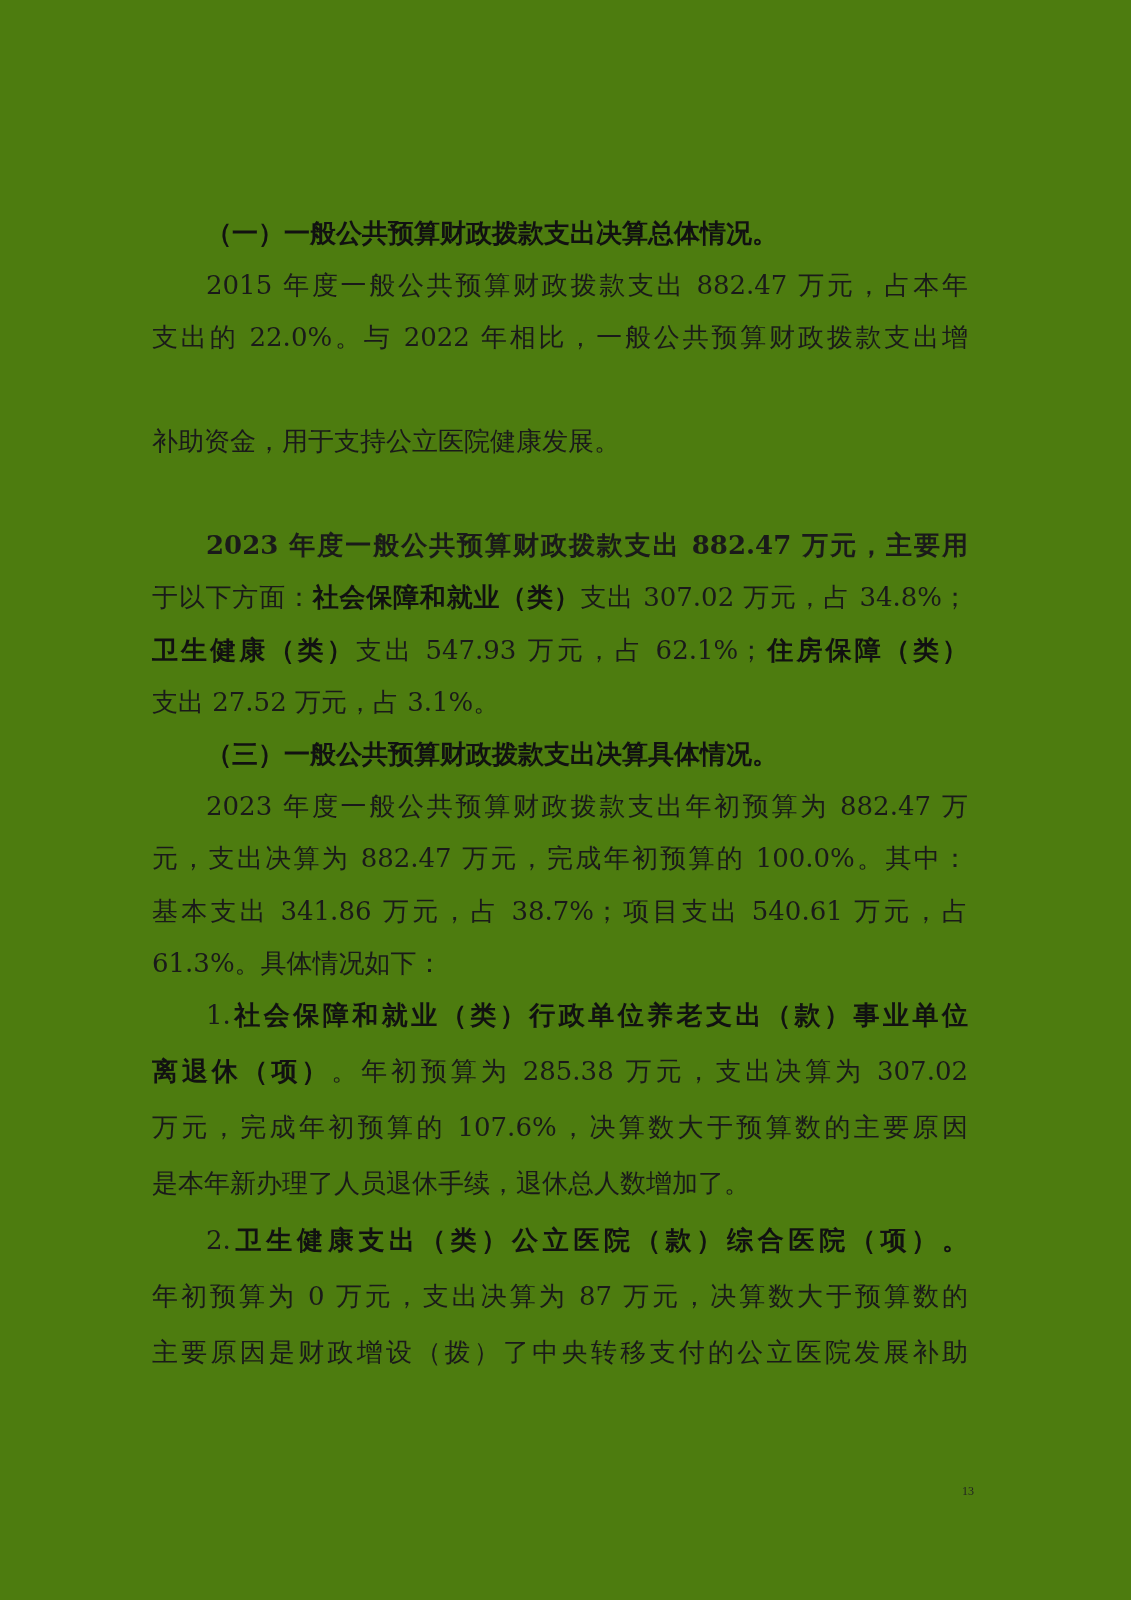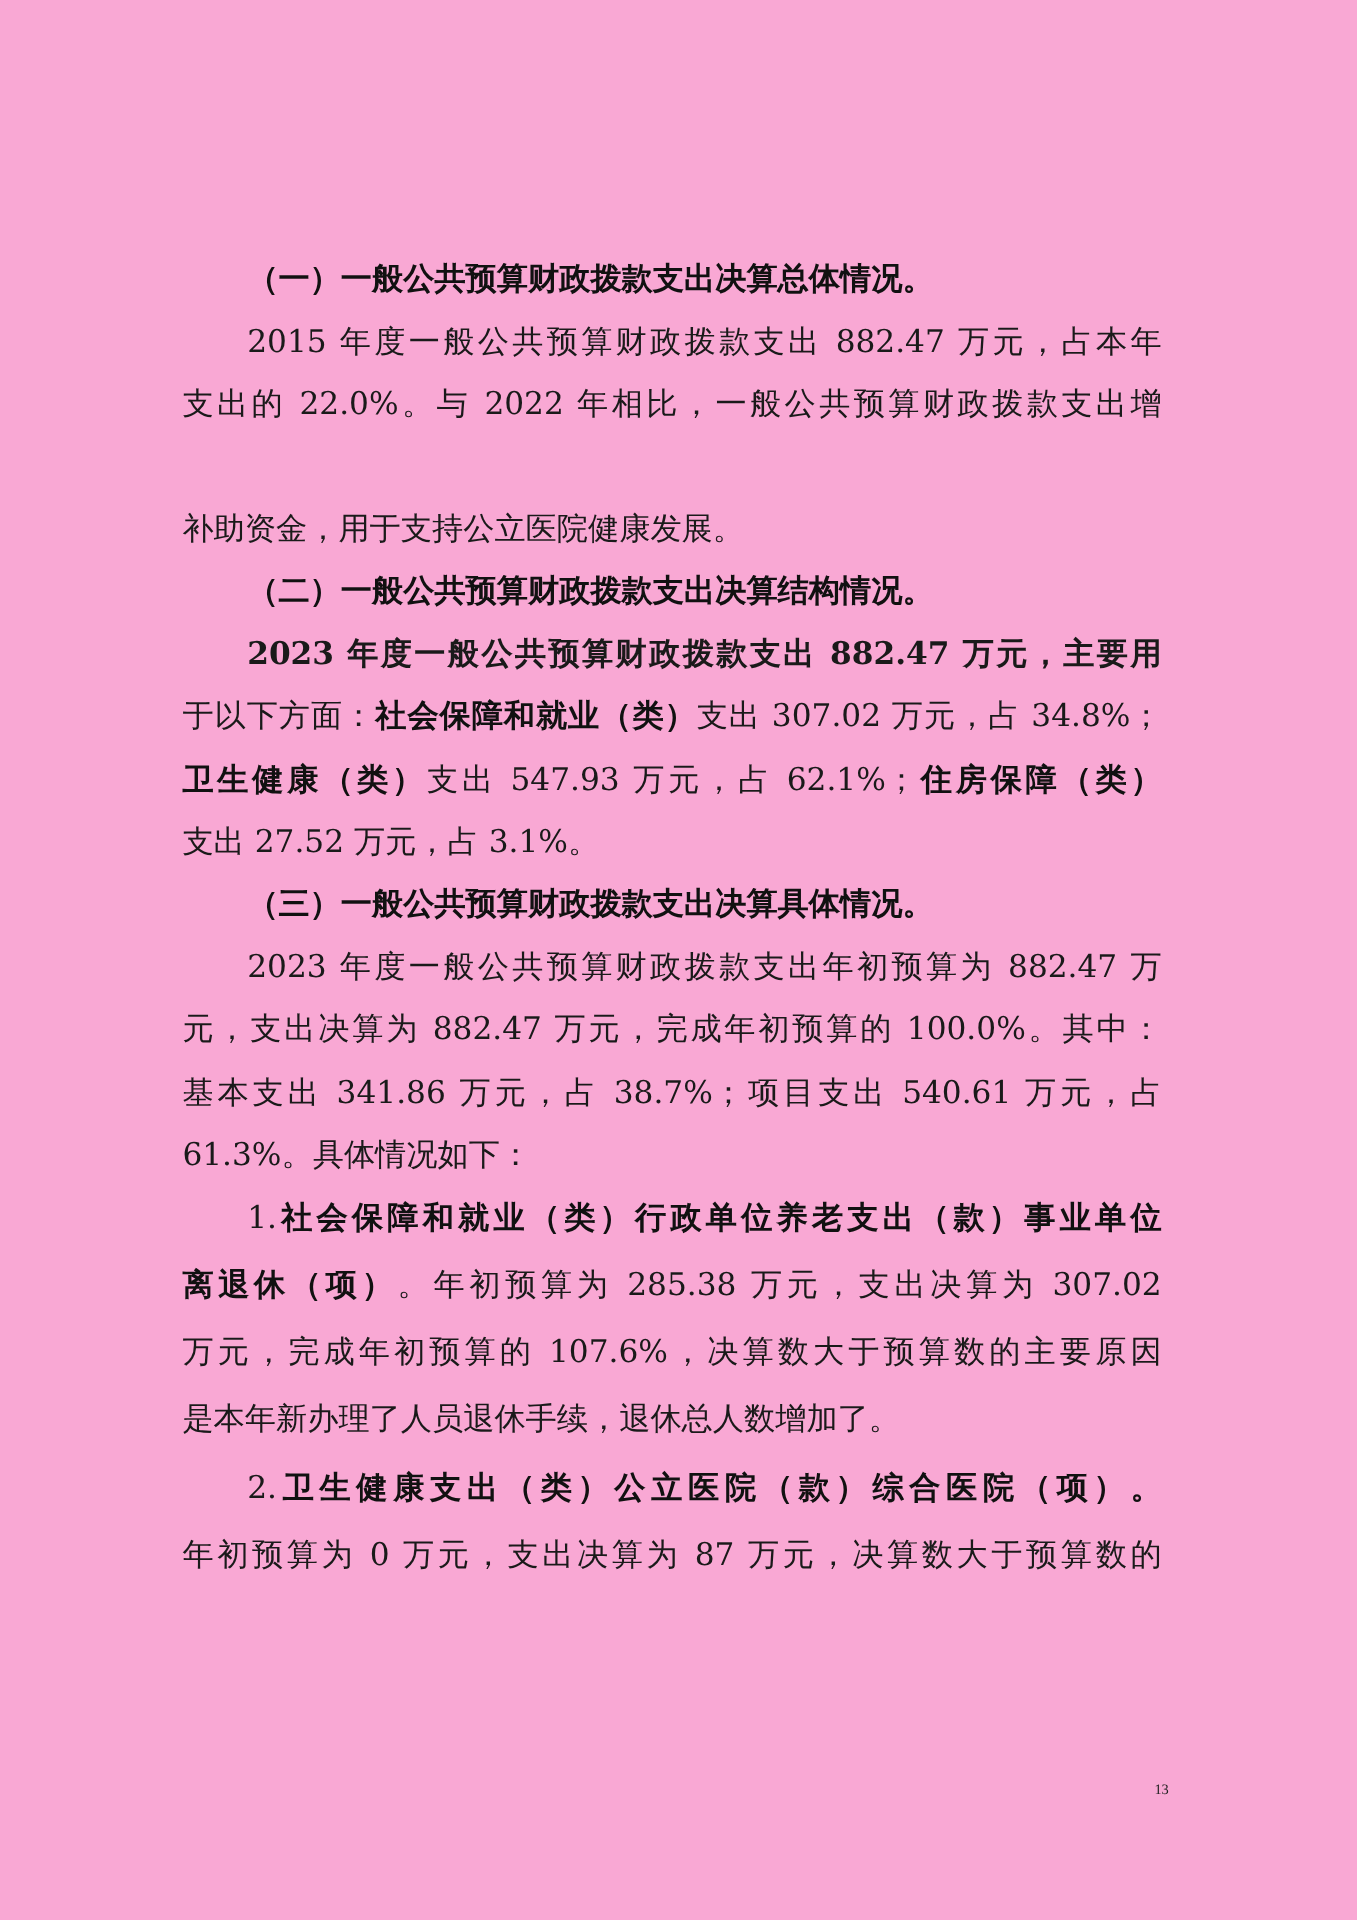--- a/index.html
+++ b/index.html
@@ -1,17 +1,17 @@
 <!DOCTYPE html>
 <html><head>
   <meta charset="utf-8">
   <style>
     html, body { margin: 0; padding: 0; background: #ffffff; }
     body { width: 1131px; height: 1600px; position: relative; overflow: hidden; }
-    .page { position: absolute; left: 0; top: 0; width: 1131px; height: 1600px; background: #f9a8d4; }
+    .page { position: absolute; left: 0; top: 0; width: 1131px; height: 1600px; background: #4d7c0f; }
     .line {
       position: absolute;
       left: 152px;
       width: 816px;
       height: 40px;
       line-height: 40px;
       font-family: "DejaVu Serif", "Liberation Serif", serif;
       font-size: 26px;
       color: #1a1a1a;
       white-space: nowrap;
@@ -33,21 +33,20 @@
 </head>
 <body>
 
 <div class="page">
 
   <div class="line heading indent" style="top:213px;">（一）一般公共预算财政拨款支出决算总体情况。</div>
   <div class="line indent" style="top:265px;">2015 年度一般公共预算财政拨款支出 882.47 万元，占本年</div>
   <div class="line" style="top:317px;">支出的 22.0%。与 2022 年相比，一般公共预算财政拨款支出增</div>
   <div class="line last" style="top:421px;">补助资金，用于支持公立医院健康发展。</div>
 
-  <div class="line heading indent" style="top:473px;">（二）一般公共预算财政拨款支出决算结构情况。</div>
   <div class="line indent" style="top:525px;font-weight:bold;">2023 年度一般公共预算财政拨款支出 882.47 万元，主要用</div>
   <div class="line" style="top:577px;">
     <span>于以下方面：</span><b>社会保障和就业（类）</b><span>支出 307.02 万元，占 34.8%；</span>
   </div>
   <div class="line" style="top:630px;">
     <b>卫生健康（类）</b><span>支出 547.93 万元，占 62.1%；</span><b>住房保障（类）</b>
   </div>
   <div class="line last" style="top:682px;">支出 27.52 万元，占 3.1%。</div>
 
   <div class="line heading indent" style="top:734px;">（三）一般公共预算财政拨款支出决算具体情况。</div>
@@ -62,15 +61,16 @@
   <div class="line" style="top:1051px;">
     <b>离退休（项）</b><span>。年初预算为 285.38 万元，支出决算为 307.02</span>
   </div>
   <div class="line" style="top:1107px;">万元，完成年初预算的 107.6%，决算数大于预算数的主要原因</div>
   <div class="line last" style="top:1163px;">是本年新办理了人员退休手续，退休总人数增加了。</div>
 
   <div class="line indent" style="top:1220px;">
     <span>2.</span><b>卫生健康支出（类）公立医院（款）综合医院（项）。</b>
   </div>
   <div class="line" style="top:1276px;">年初预算为 0 万元，支出决算为 87 万元，决算数大于预算数的</div>
+  <div class="line" style="top:1332px;">主要原因是财政增设（拨）了中央转移支付的公立医院发展补助</div>
 
   <div class="page-number">13</div>
 </div>
 
 </body></html>

